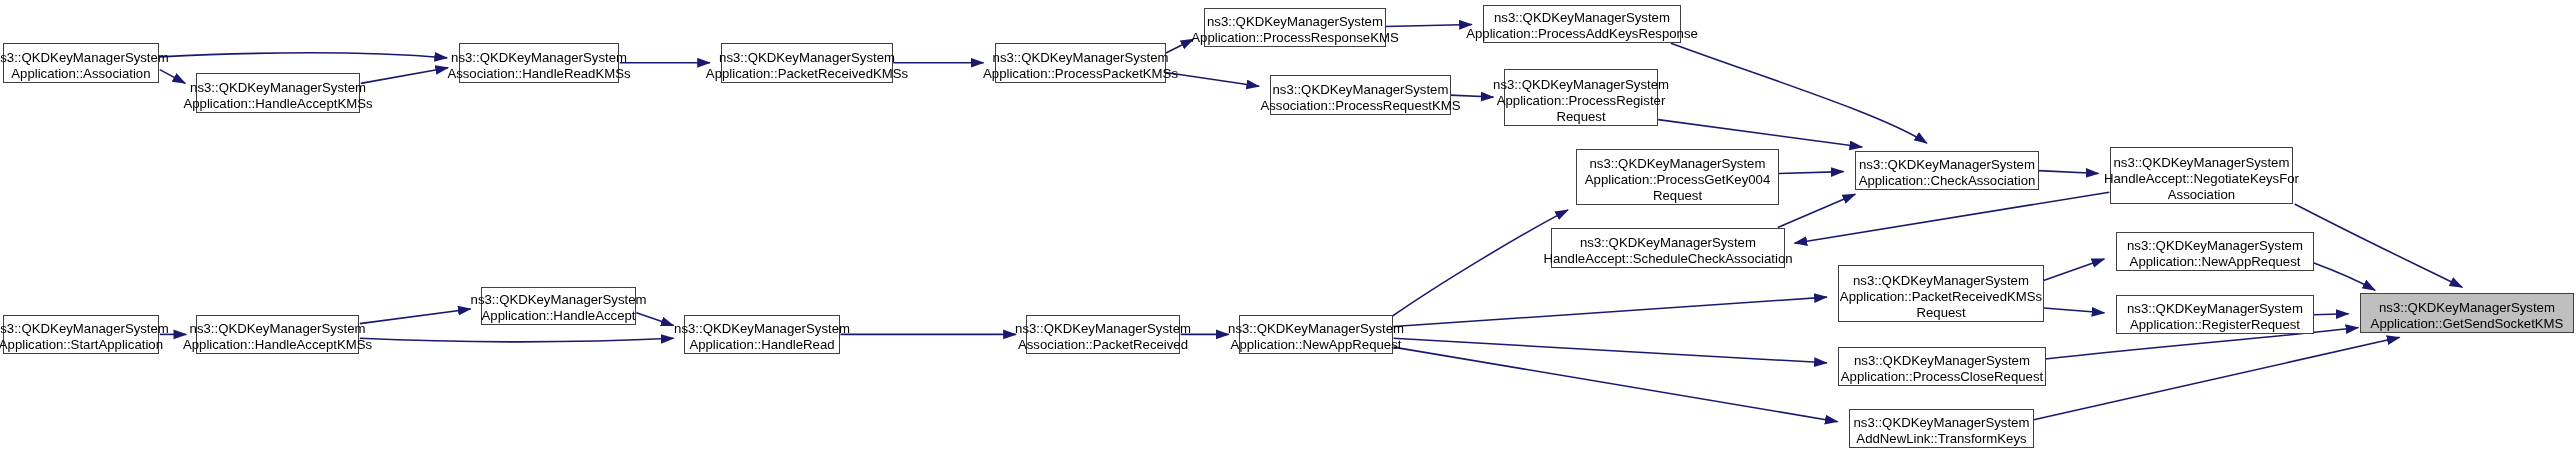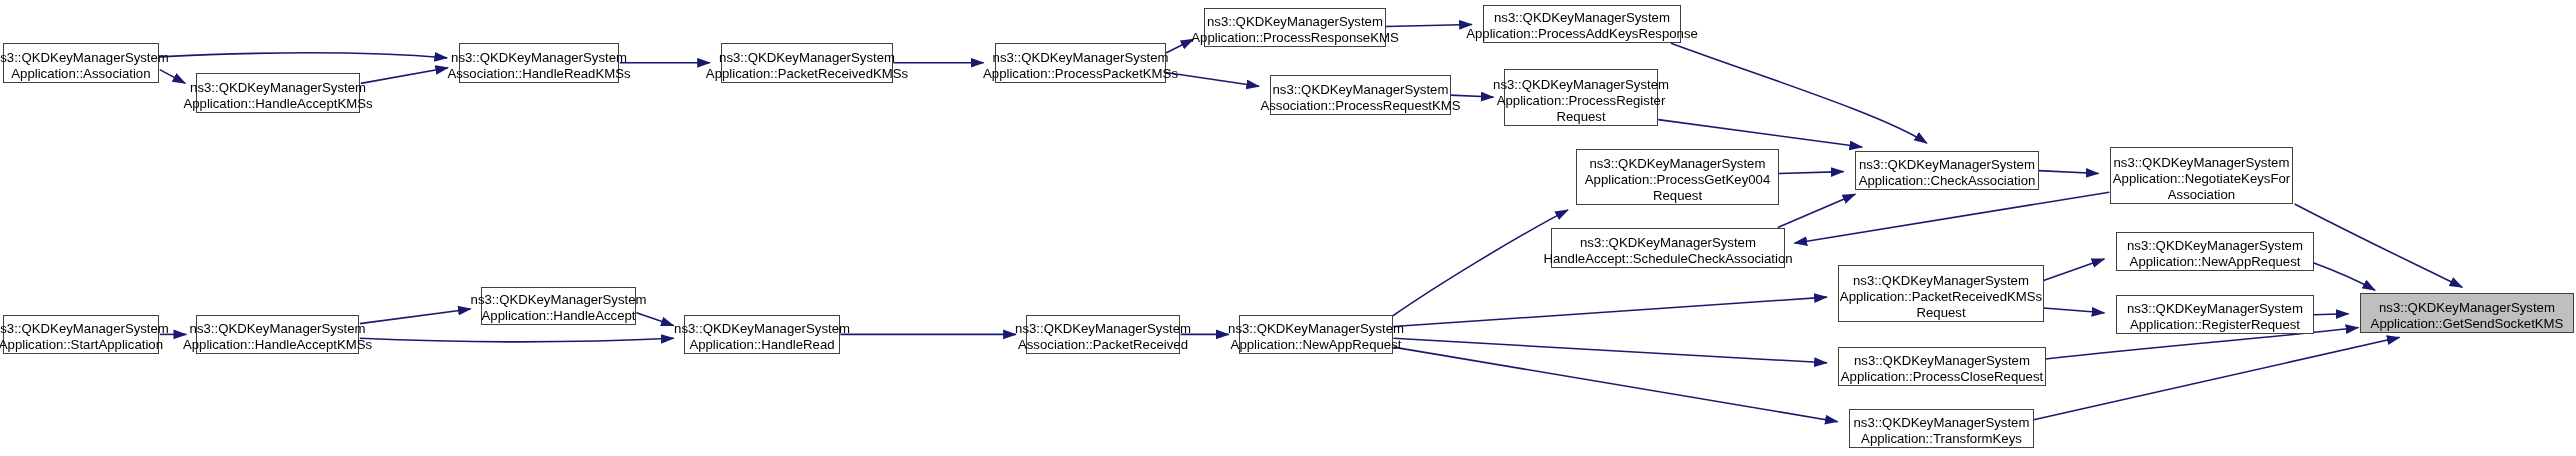--- a/index.html
+++ b/index.html
@@ -120,21 +120,21 @@
       <div class="node" style="left: 1551px; top: 228px; width: 234px; height: 40px;">
         <div class="node-line">ns3::QKDKeyManagerSystem</div>
         <div class="node-line">HandleAccept::ScheduleCheckAssociation</div>
       </div>
       <div class="node" style="left: 1855px; top: 151px; width: 184px; height: 39px;">
         <div class="node-line">ns3::QKDKeyManagerSystem</div>
         <div class="node-line">Application::CheckAssociation</div>
       </div>
       <div class="node" style="left: 2110px; top: 147px; width: 183px; height: 57px;">
         <div class="node-line">ns3::QKDKeyManagerSystem</div>
-        <div class="node-line">Application::NegotiateKeysFor</div>
+        <div class="node-line">HandleAccept::NegotiateKeysFor</div>
         <div class="node-line">Association</div>
       </div>
       <div class="node" style="left: 2116px; top: 232px; width: 198px; height: 39px;">
         <div class="node-line">ns3::QKDKeyManagerSystem</div>
         <div class="node-line">Application::NewAppRequest</div>
       </div>
       <div class="node" style="left: 2116px; top: 295px; width: 198px; height: 39px;">
         <div class="node-line">ns3::QKDKeyManagerSystem</div>
         <div class="node-line">Application::RegisterRequest</div>
       </div>
@@ -146,21 +146,21 @@
         <div class="node-line">ns3::QKDKeyManagerSystem</div>
         <div class="node-line">Application::PacketReceivedKMSs</div>
         <div class="node-line">Request</div>
       </div>
       <div class="node" style="left: 1838px; top: 347px; width: 208px; height: 39px;">
         <div class="node-line">ns3::QKDKeyManagerSystem</div>
         <div class="node-line">Application::ProcessCloseRequest</div>
       </div>
       <div class="node" style="left: 1849px; top: 409px; width: 185px; height: 39px;">
         <div class="node-line">ns3::QKDKeyManagerSystem</div>
-        <div class="node-line">Application::TransformKeys</div>
+        <div class="node-line">AddNewLink::TransformKeys</div>
       </div>
       <div class="node" style="left: 2.9px; top: 315px; width: 156px; height: 39px;">
         <div class="node-line">ns3::QKDKeyManagerSystem</div>
         <div class="node-line">Application::StartApplication</div>
       </div>
       <div class="node" style="left: 196px; top: 315px; width: 163px; height: 39px;">
         <div class="node-line">ns3::QKDKeyManagerSystem</div>
         <div class="node-line">Application::HandleAcceptKMSs</div>
       </div>
       <div class="node" style="left: 481px; top: 287px; width: 155px; height: 38px;">

